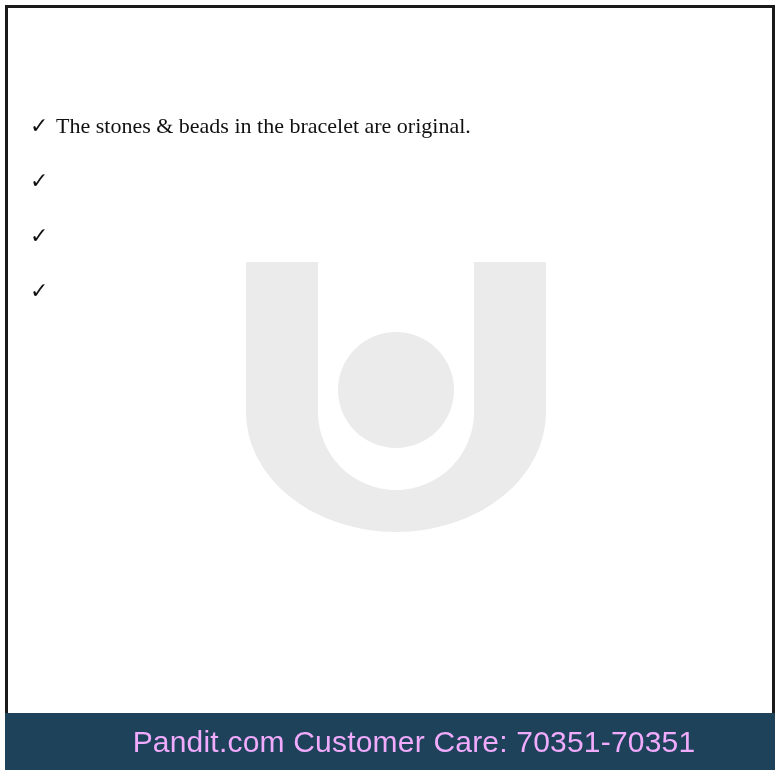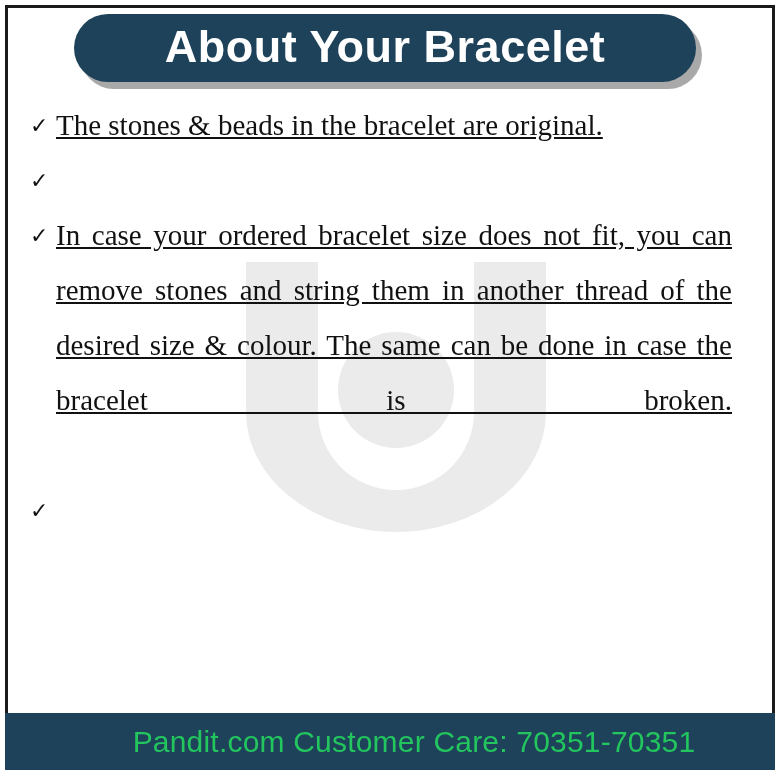--- a/index.html
+++ b/index.html
@@ -112,28 +112,27 @@
     line-height: 55px;
     color: #111111;
     text-align: left;
     padding-left: 4px;
     box-sizing: border-box;
   }
 
   .bullet-text {
     flex: 1 1 auto;
     font-family: "Liberation Serif", "DejaVu Serif", serif;
-    font-size: 29px;
+    font-size: 22px;
     line-height: 55px;
     color: #111111;
     text-align: justify;
     text-justify: inter-word;
     padding-right: 22px;
     box-sizing: border-box;
-    text-decoration: underline;
   }
 
   
   .bullet-text::after {
     content: "";
     display: inline-block;
     width: 100%;
     height: 0;
   }
 
@@ -153,57 +152,50 @@
     display: flex;
     align-items: center;
     justify-content: center;
     z-index: 3;
   }
 
   .footer-text {
     font-family: "Liberation Sans", "DejaVu Sans", sans-serif;
     font-size: 30px;
     font-weight: normal;
-    color: #22c55e;
+    color: #f0abfc;
     letter-spacing: 0.2px;
     white-space: nowrap;
     margin-left: 48px;
   }
 </style>
 </head>
 <body>
 
 <div class="page">
 
   <svg class="watermark" viewBox="0 0 300 270" xmlns="http://www.w3.org/2000/svg" aria-hidden="true">
     <path d="M0 0 H72 V150 A78 78 0 0 0 228 150 V0 H300 V150 A150 120 0 0 1 0 150 Z" fill="#ebebeb"></path>
     <circle cx="150" cy="128" r="58" fill="#ebebeb"></circle>
   </svg>
 
-  <div class="header-wrap">
-    <div class="header-shadow"></div>
-    <div class="header-pill">
-      <div class="header-title">About Your Bracelet</div>
-    </div>
-  </div>
 
   <div class="content">
 
     <div class="bullet-row">
       <span class="check-icon">✓</span>
       <span class="bullet-text no-justify">The stones &amp; beads in the bracelet are original.</span>
     </div>
 
     <div class="bullet-row">
       <span class="check-icon">✓</span>
     </div>
 
     <div class="bullet-row">
       <span class="check-icon">✓</span>
-      <span class="bullet-text">In case your ordered bracelet size does not fit, you can remove stones and string them in another thread of the desired size &amp; colour. The same can be done in case the bracelet is broken.</span>
     </div>
 
     <div class="bullet-row">
       <span class="check-icon">✓</span>
     </div>
 
   </div>
 
   <div class="page-frame"></div>
 

